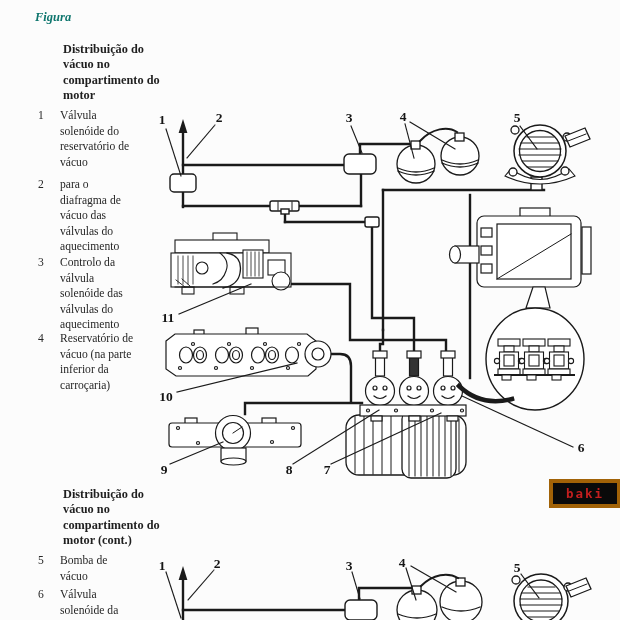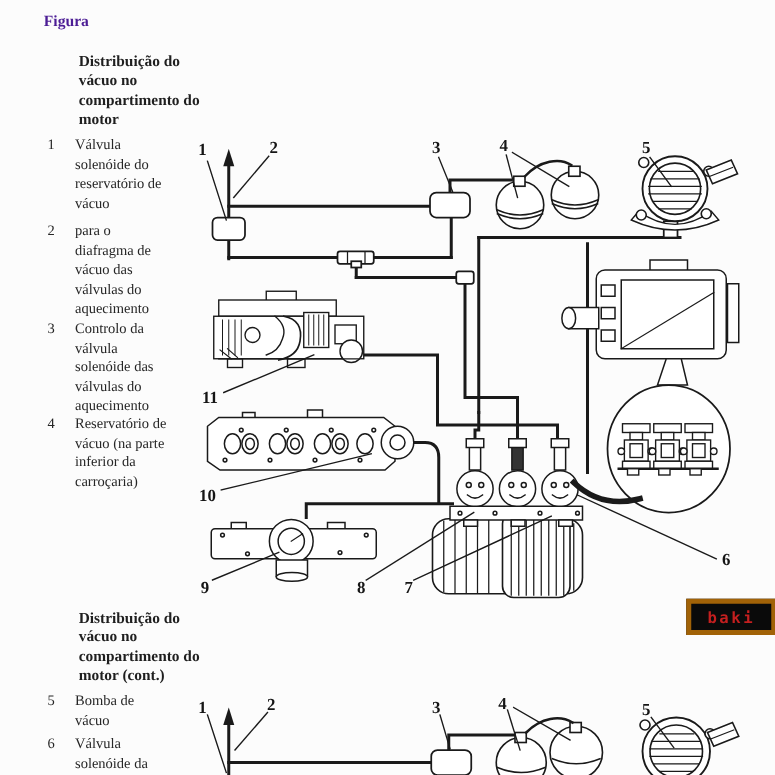--- a/index.html
+++ b/index.html
@@ -1,20 +1,20 @@
 <!DOCTYPE html>
 <html><head>
 <meta charset="utf-8">
 <style>
   html,body{margin:0;padding:0;}
   .page{
     position:relative;width:620px;height:620px;background:#fcfcfc;
     overflow:hidden;font-family:"Liberation Serif",serif;color:#262626;
   }
-  .figura{position:absolute;left:35px;top:10px;font-weight:bold;font-size:12.5px;color:#4c1d95;}
+  .figura{position:absolute;left:35px;top:10px;font-weight:bold;font-size:12.5px;color:#0f766e;font-style:italic;}
   .heading{position:absolute;left:35px;width:112px;font-weight:bold;font-size:12.3px;
     line-height:15.4px;white-space:pre-line;color:#1f1f1f;margin-left:28px;}
   .h1pos{top:42px;}
   .h2pos{top:487px;}
   .item{position:absolute;left:38px;width:110px;display:flex;font-size:11.6px;line-height:15.5px;}
   .item .num{width:22px;flex:none;}
   .item .txt{width:88px;white-space:pre-line;}
   .i1{top:108px}.i2{top:177px}.i3{top:255px}.i4{top:331px}.i5{top:553px}.i6{top:587px}
   svg.d1{position:absolute;left:140px;top:95px;width:480px;height:390px;}
   svg.d2{position:absolute;left:140px;top:545px;width:480px;height:75px;}

